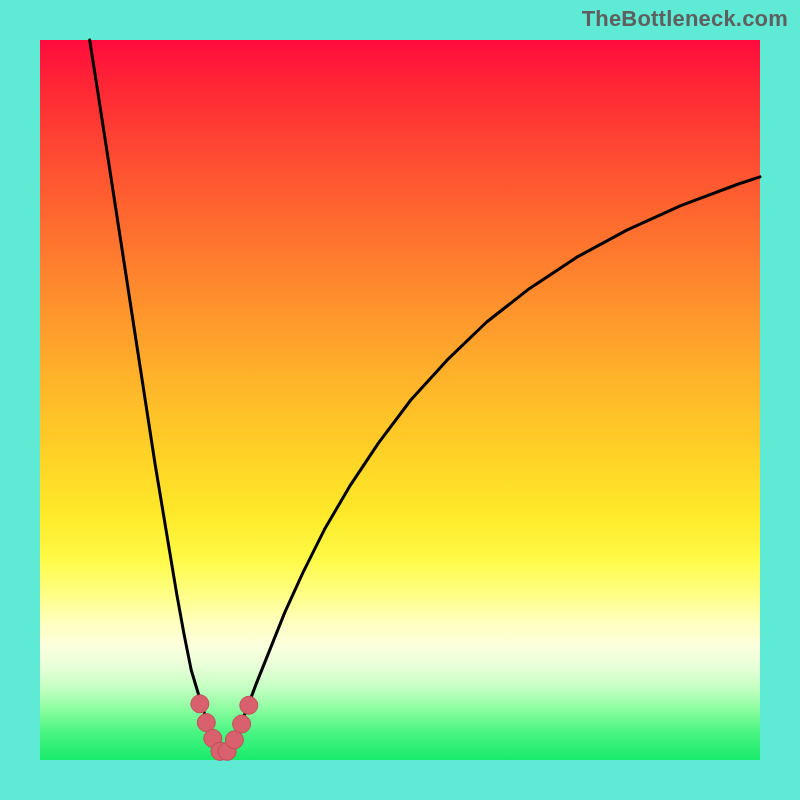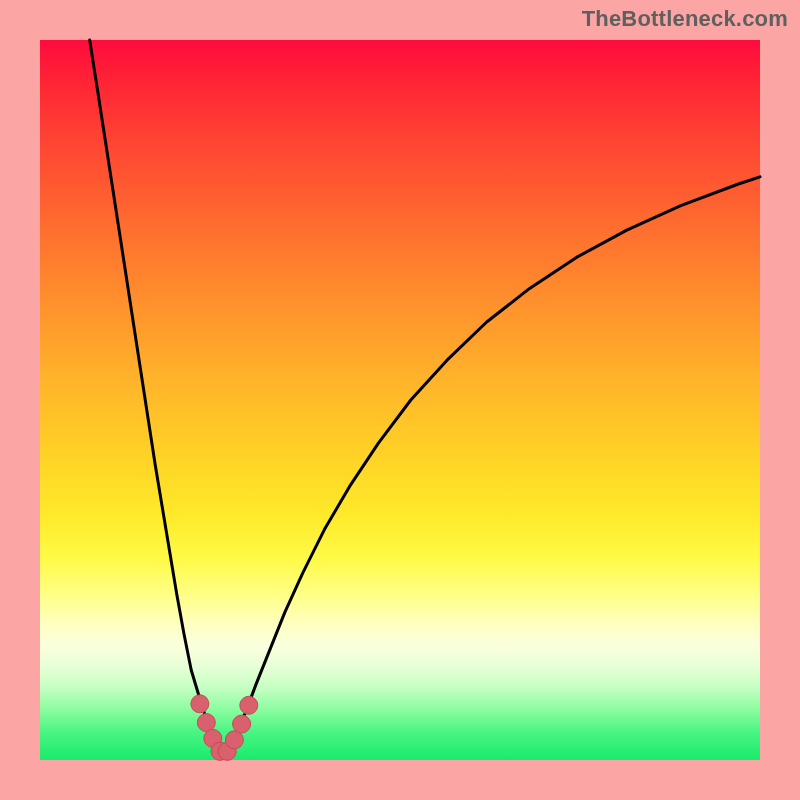--- a/index.html
+++ b/index.html
@@ -10,21 +10,21 @@
     background: #000;
     overflow: hidden;
     font-family: Arial, Helvetica, sans-serif;
   }
   .frame {
     position: absolute;
     top: 0;
     left: 0;
     width: 800px;
     height: 800px;
-    background: #fca5a5;
+    background: #5eead4;
   }
   .plot-area {
     position: absolute;
     top: 40px;
     left: 40px;
     width: 720px;
     height: 720px;
     background: linear-gradient(to bottom,
       #ff0b3d 0%,
       #ff2535 6%,

